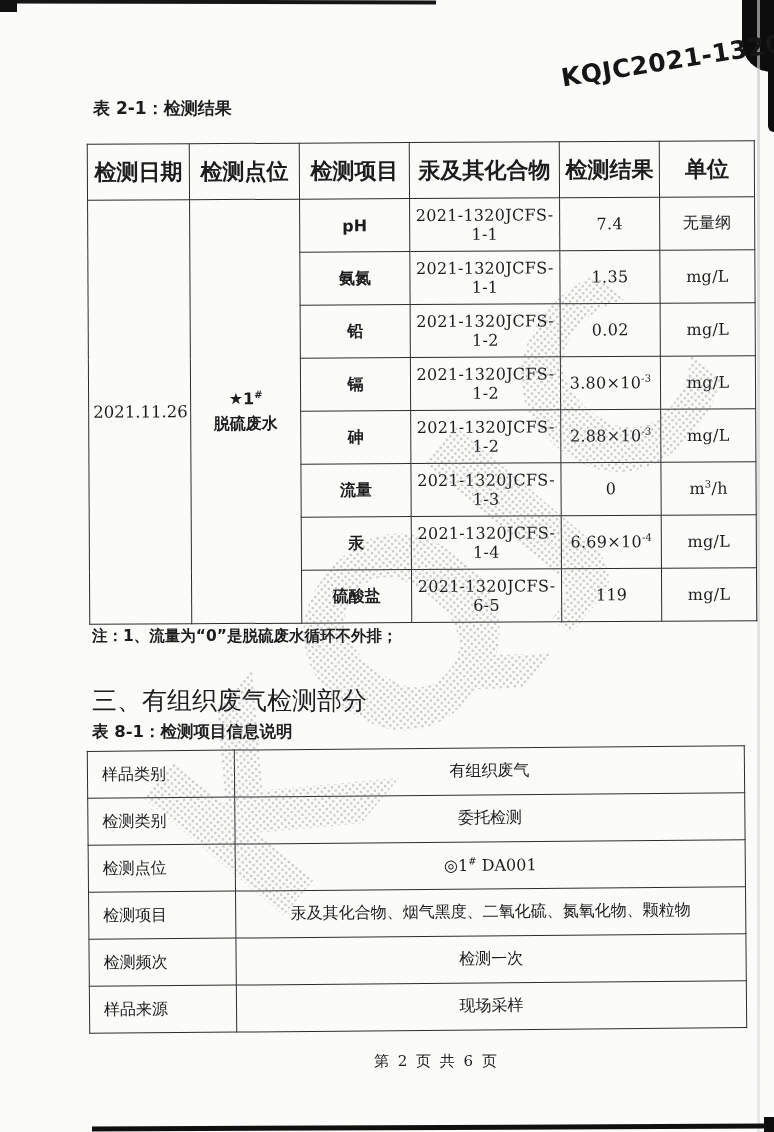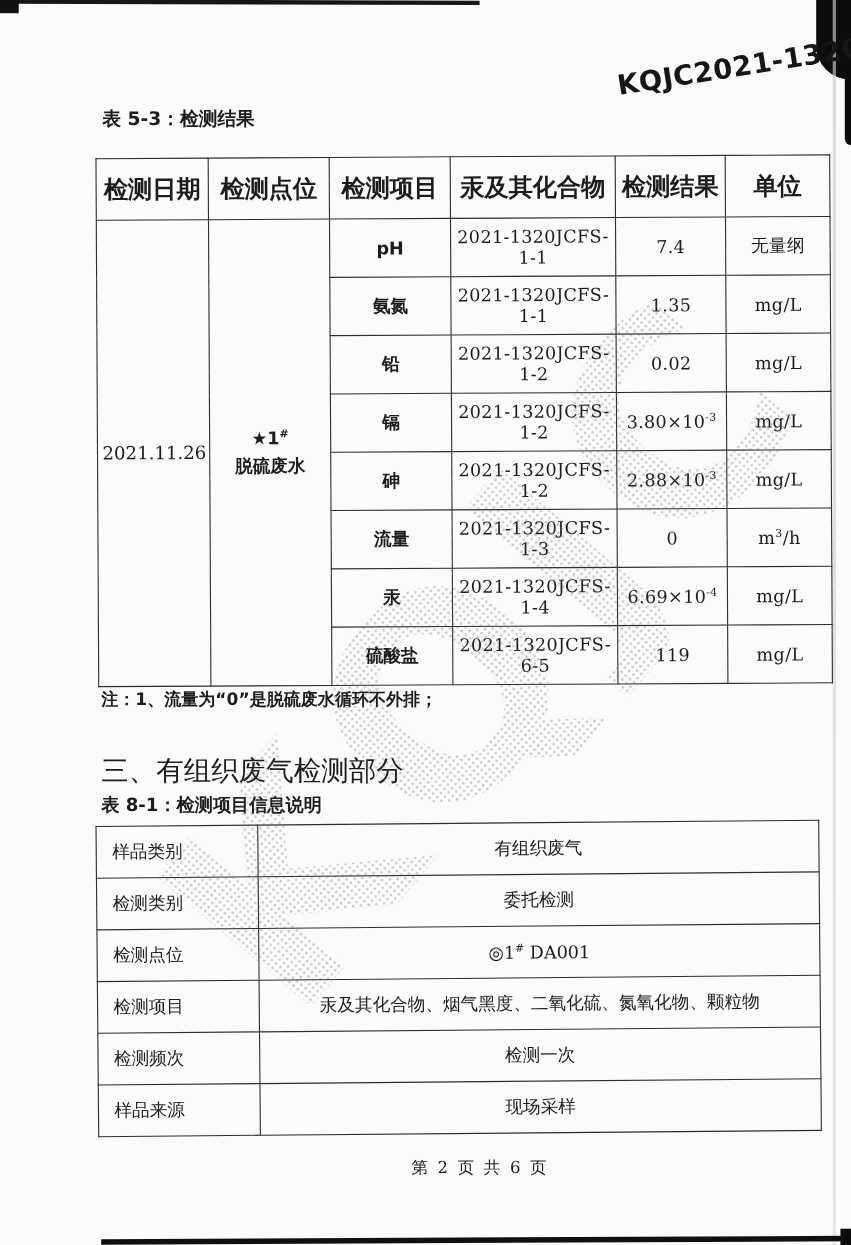--- a/index.html
+++ b/index.html
@@ -79,21 +79,21 @@
   <div class="corner-tr"></div>
   <div class="edge-right-sliver"></div>
   <div class="page-edge-right"></div>
   <div class="edge-bottom"></div>
   <div class="corner-br"></div>
 
   <div class="watermark">KQJC</div>
 
   <div class="refcode">KQJC2021-1320</div>
 
-  <div class="abs t1-title">表 5-3：检测结果</div>
+  <div class="abs t1-title">表 2-1：检测结果</div>
 
   <table class="tbl t1">
     <colgroup>
       <col style="width:102px">
         <col style="width:110px">
         <col style="width:110px">
       <col style="width:150px">
         <col style="width:100px">
         <col style="width:95px">
     </colgroup>

